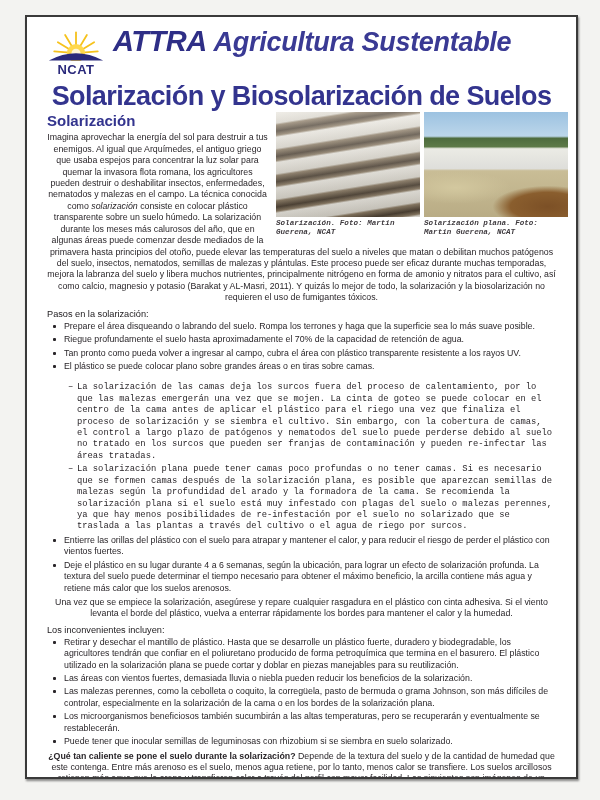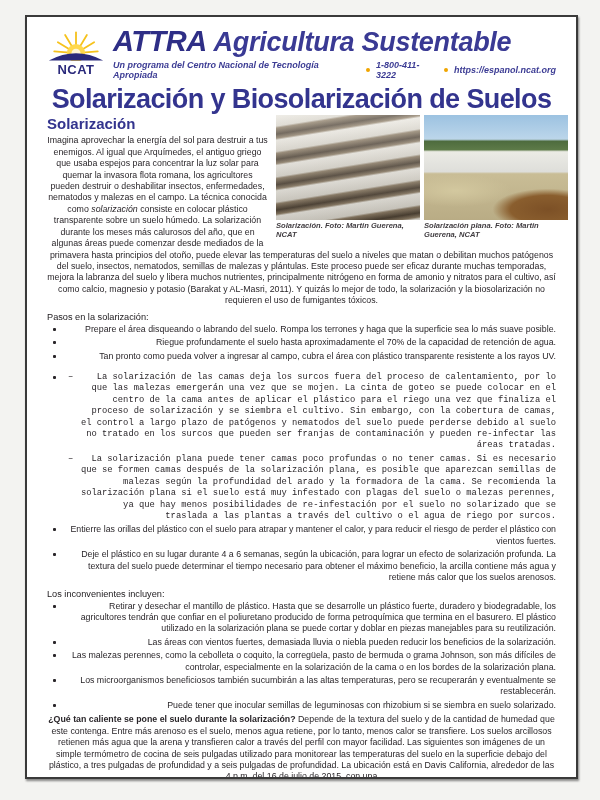--- a/index.html
+++ b/index.html
@@ -32,21 +32,21 @@
   
   h1.doc-title { font-size:27px; font-weight:bold; color:#33348e; letter-spacing:-.6px; margin:5px 0 2px 0; line-height:1.05;text-align:center; }
   h2.section { font-size:15px; font-weight:bold; color:#33348e; margin:2px 0 3px 0; }
   h3.subhead { font-size:9.2px; font-weight:normal; color:#1d1a1d; margin:5px 0 2px 0; }
   
   p.body, li { font-size:8.8px; line-height:1.3; color:#2a262a; }
   p.body { margin:3px 0; text-align:center; }
   em.term { font-style:italic; }
   b.lead { font-weight:bold; }
   
-  .photos { float:right; width:280px; margin:0 0 4px 8px; }
+  .photos { float:right; width:280px; margin:0 0 4px 8px;font-family:Liberation Mono, monospace; }
   .photo-pair { display:flex; gap:4px; }
   figure { width:144px; }
   .photo { width:144px; height:105px; }
   .photo-rows {
     background:
       linear-gradient(rgba(255,255,255,.28), rgba(0,0,0,.10)),
       repeating-linear-gradient(171deg,
         #e9e6de 0px, #d8d4ca 11px,
         #8a7a63 13px, #4d4133 19px,
         #8a7a63 23px, #e9e6de 25px);
@@ -57,21 +57,21 @@
       radial-gradient(ellipse 55% 22% at 22% 72%, #d3c89f 0%, rgba(211,200,159,0) 70%),
       linear-gradient(to bottom,
         #9cc2e1 0%, #bcd6ea 23%,
         #4e6c3e 25%, #5d7a48 33%,
         #ebebe5 35%, #dededa 54%,
         #c9bd96 56%, #b9ac85 100%);
   }
   figcaption { font-size:7.6px; font-weight:bold; font-style:italic; color:#403c40; margin-top:2px; line-height:1.15; }
   
   ul.sq { list-style:none; margin:1px 0 2px 6px; }
-  ul.sq > li { padding-left:11px; position:relative; margin-bottom:2px;text-align:right; }
+  ul.sq > li { padding-left:11px; position:relative; margin-bottom:2px; }
   ul.sq > li::before { content:""; position:absolute; left:0; top:4px; width:3px; height:3px; background:#2a262a; border-radius:1px; }
   ul.dash { list-style:none; margin:10px 0 1px 4px;font-family:Liberation Mono, monospace; }
   ul.dash > li { padding-left:9px; position:relative; margin-bottom:2px; }
   ul.dash > li::before { content:"\2013"; position:absolute; left:0; top:0; font-size:8.8px; color:#2a262a; }
   .clearfix::after { content:""; display:block; clear:both; }
 </style>
 </head>
 <body>
 
 <div class="page">
@@ -91,27 +91,20 @@
         <circle cx="32" cy="26" r="10" fill="#ffd84d"></circle>
         <circle cx="32" cy="26" r="5" fill="#fff6d8"></circle>
         <path d="M2,34 Q32,18 62,34 Z" fill="#2b2a7c"></path>
       </svg>
       <span class="ncat-word">NCAT</span>
     </div>
     <div class="brand-block">
       <div class="brand-row">
         <span class="brand-attra">ATTRA</span><span class="brand-suffix">Agricultura Sustentable</span>
       </div>
-      <div class="tagline">
-        <span>Un programa del Centro Nacional de Tecnología Apropiada</span>
-        <span class="dot"></span>
-        <span>1-800-411-3222</span>
-        <span class="dot"></span>
-        <span>https://espanol.ncat.org</span>
-      </div>
     </div>
   </div>
 
   <h1 class="doc-title">Solarización y Biosolarización de Suelos</h1>
 
   <div class="photos">
     <div class="photo-pair">
       <figure>
         <div class="photo photo-rows"></div>
         <figcaption>Solarización. Foto: Martin Guerena, NCAT</figcaption>
@@ -126,29 +119,30 @@
   <h2 class="section">Solarización</h2>
   <p class="body"><span>Imagina aprovechar la energía del sol para destruir a tus enemigos. Al igual que Arquímedes, el antiguo griego que usaba espejos para concentrar la luz solar para quemar la invasora flota romana, los agricultores pueden destruir o deshabilitar insectos, enfermedades, nematodos y malezas en el campo. La técnica conocida como </span><em class="term">solarización</em><span> consiste en colocar plástico transparente sobre un suelo húmedo. La solarización durante los meses más calurosos del año, que en algunas áreas puede comenzar desde mediados de la primavera hasta principios del otoño, puede elevar las temperaturas del suelo a niveles que matan o debilitan muchos patógenos del suelo, insectos, nematodos, semillas de malezas y plántulas. Este proceso puede ser eficaz durante muchas temporadas, mejora la labranza del suelo y libera muchos nutrientes, principalmente nitrógeno en forma de amonio y nitratos para el cultivo, así como calcio, magnesio y potasio (Barakat y AL-Masri, 2011). Y quizás lo mejor de todo, la solarización y la biosolarización no requieren el uso de fumigantes tóxicos.</span></p>
 
   <div class="clearfix"></div>
 
   <h3 class="subhead">Pasos en la solarización:</h3>
   <ul class="sq">
     <li>Prepare el área disqueando o labrando del suelo. Rompa los terrones y haga que la superficie sea lo más suave posible.</li>
     <li>Riegue profundamente el suelo hasta aproximadamente el 70% de la capacidad de retención de agua.</li>
     <li>Tan pronto como pueda volver a ingresar al campo, cubra el área con plástico transparente resistente a los rayos UV.</li>
-    <li>
+    <li><span>El plástico se puede colocar plano sobre grandes áreas o en tiras sobre camas.</span>
       <ul class="dash">
         <li>La solarización de las camas deja los surcos fuera del proceso de calentamiento, por lo que las malezas emergerán una vez que se mojen. La cinta de goteo se puede colocar en el centro de la cama antes de aplicar el plástico para el riego una vez que finaliza el proceso de solarización y se siembra el cultivo. Sin embargo, con la cobertura de camas, el control a largo plazo de patógenos y nematodos del suelo puede perderse debido al suelo no tratado en los surcos que pueden ser franjas de contaminación y pueden re-infectar las áreas tratadas.</li>
         <li>La solarización plana puede tener camas poco profundas o no tener camas. Si es necesario que se formen camas después de la solarización plana, es posible que aparezcan semillas de malezas según la profundidad del arado y la formadora de la cama. Se recomienda la solarización plana si el suelo está muy infestado con plagas del suelo o malezas perennes, ya que hay menos posibilidades de re-infestación por el suelo no solarizado que se traslada a las plantas a través del cultivo o el agua de riego por surcos.</li>
       </ul>
     </li>
     <li>Entierre las orillas del plástico con el suelo para atrapar y mantener el calor, y para reducir el riesgo de perder el plástico con vientos fuertes.</li>
     <li>Deje el plástico en su lugar durante 4 a 6 semanas, según la ubicación, para lograr un efecto de solarización profunda. La textura del suelo puede determinar el tiempo necesario para obtener el máximo beneficio, la arcilla contiene más agua y retiene más calor que los suelos arenosos.</li>
   </ul>
+  <p class="body">Una vez que se empiece la solarización, asegúrese y repare cualquier rasgadura en el plástico con cinta adhesiva. Si el viento levanta el borde del plástico, vuelva a enterrar rápidamente los bordes para mantener el calor y la humedad.</p>
 
   <h3 class="subhead">Los inconvenientes incluyen:</h3>
   <ul class="sq">
     <li>Retirar y desechar el mantillo de plástico. Hasta que se desarrolle un plástico fuerte, duradero y biodegradable, los agricultores tendrán que confiar en el poliuretano producido de forma petroquímica que termina en el basurero. El plástico utilizado en la solarización plana se puede cortar y doblar en piezas manejables para su reutilización.</li>
     <li>Las áreas con vientos fuertes, demasiada lluvia o niebla pueden reducir los beneficios de la solarización.</li>
     <li>Las malezas perennes, como la cebolleta o coquito, la corregüela, pasto de bermuda o grama Johnson, son más difíciles de controlar, especialmente en la solarización de la cama o en los bordes de la solarización plana.</li>
     <li>Los microorganismos beneficiosos también sucumbirán a las altas temperaturas, pero se recuperarán y eventualmente se restablecerán.</li>
     <li>Puede tener que inocular semillas de leguminosas con rhizobium si se siembra en suelo solarizado.</li>
   </ul>
 

